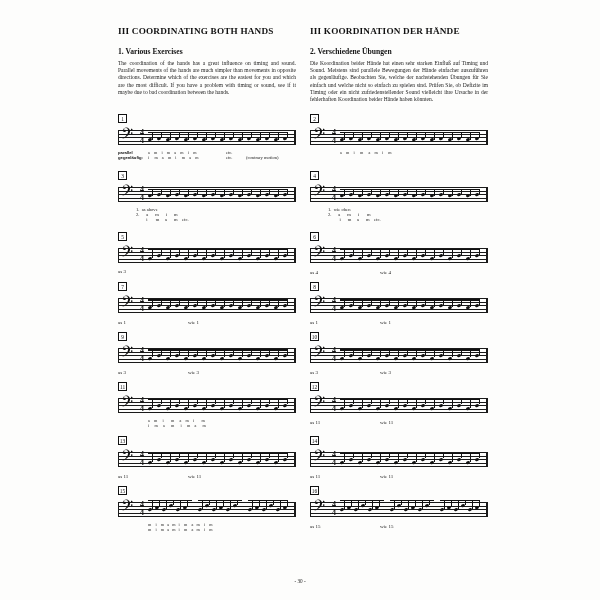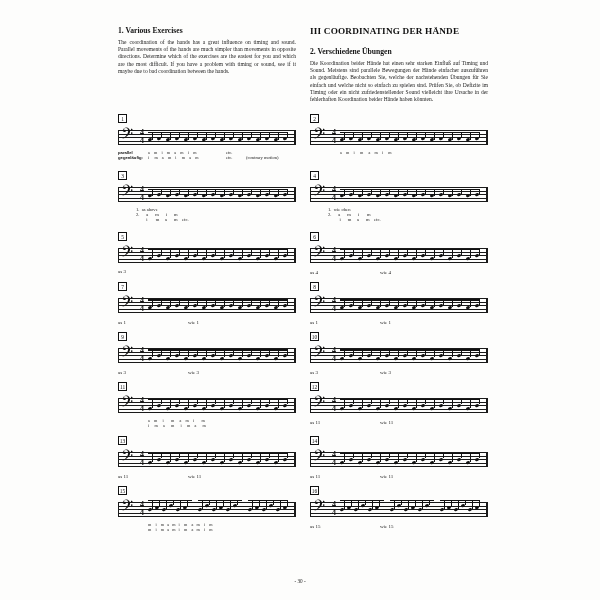--- a/index.html
+++ b/index.html
@@ -213,25 +213,26 @@
   }
 </style>
 </head>
 <body>
 
 <div class="page">
   <div class="content">
 
     <div class="cols">
       <div class="col">
+        <div class="chap-title">III COORDINATING BOTH HANDS</div>
         <div class="sec-title">1. Various Exercises</div>
         <p class="body-text">The coordination of the hands has a great influence on timing and sound. Parallel movements of the hands are much simpler than movements in opposite directions. Determine which of the exercises are the easiest for you and which are the most difficult. If you have a problem with timing or sound, see if it maybe due to bad coordination between the hands.</p>
       </div>
       <div class="col">
-        <div class="chap-title">III COORDINATING DER HÄNDE</div>
+        <div class="chap-title">III KOORDINATION DER HÄNDE</div>
         <div class="sec-title">2. Verschiedene Übungen</div>
         <p class="body-text">Die Koordination beider Hände hat einen sehr starken Einfluß auf Timing und Sound. Meistens sind parallele Bewegungen der Hände einfacher auszuführen als gegenläufige. Beobachten Sie, welche der nachstehenden Übungen für Sie einfach und welche nicht so einfach zu spielen sind. Prüfen Sie, ob Defizite im Timing oder ein nicht zufriedenstellender Sound vielleicht ihre Ursache in der fehlerhaften Koordination beider Hände haben könnten.</p>
       </div>
     </div>
 
     <div class="sys-rows">
 
       <div class="sysrow tall">
         <div class="sys">
           <div class="numbox">1</div>

